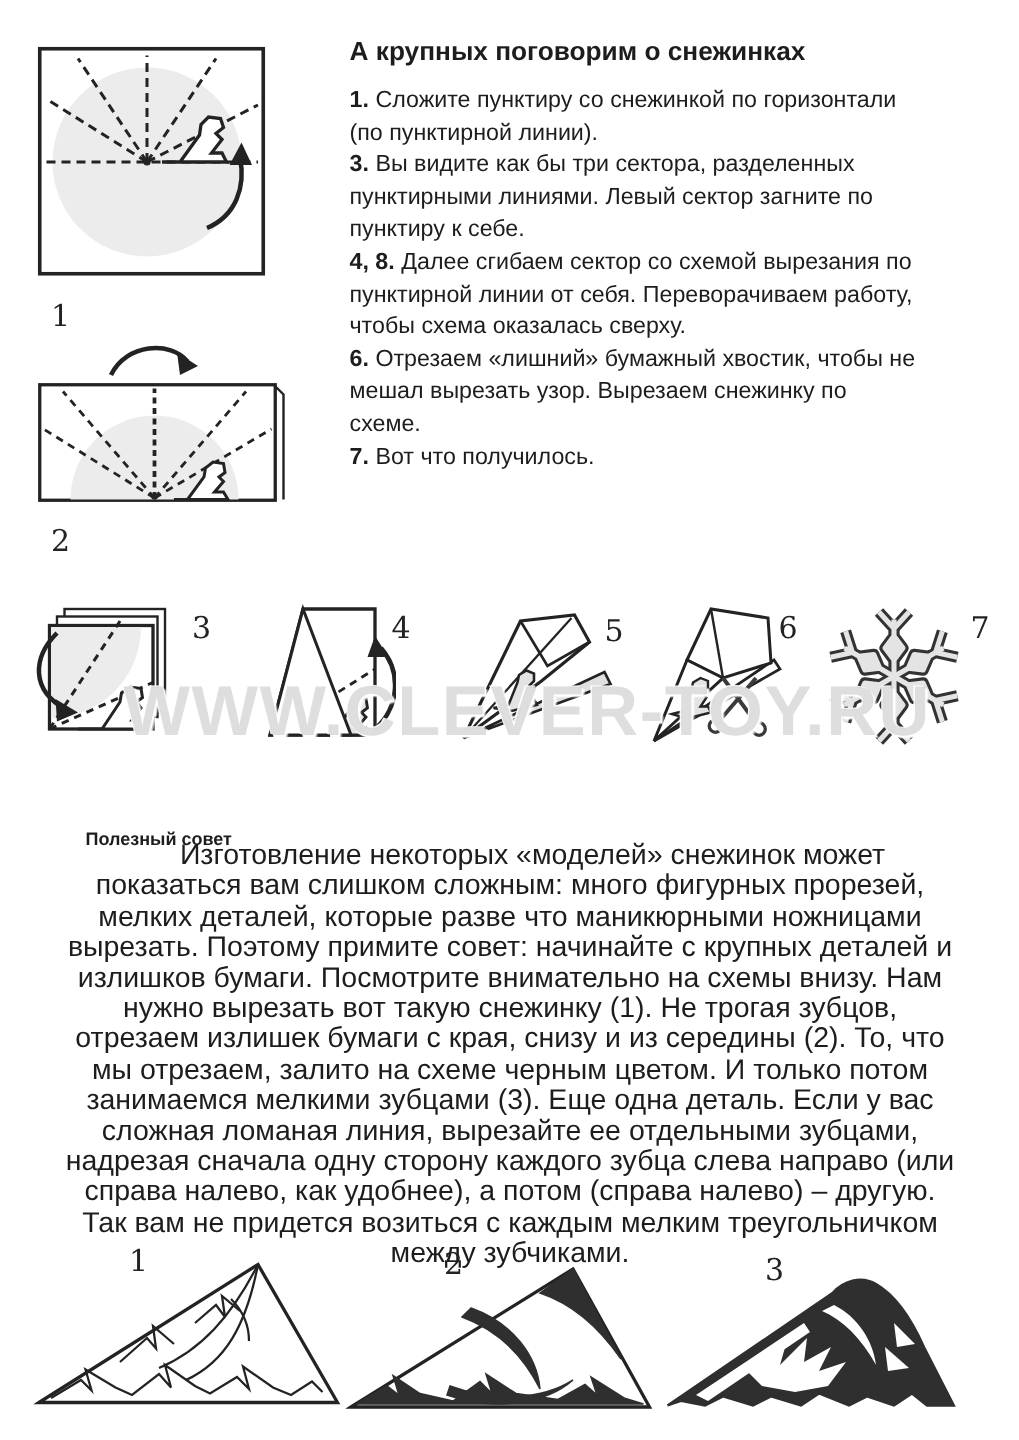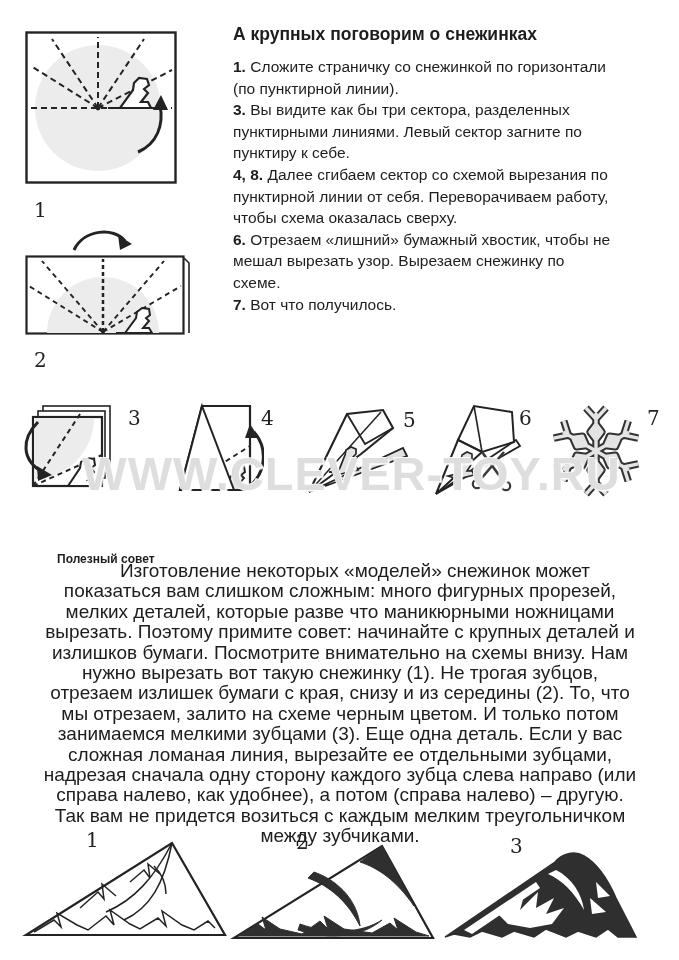--- a/index.html
+++ b/index.html
@@ -66,21 +66,21 @@
         <path d="M79,108 L157,62" stroke-width="1.9" stroke-dasharray="5 4"></path>
       </g>
       <circle cx="79" cy="107" r="2.2" fill="#232323"></circle>
       <path d="M92,109 L101,109 L112,94 L113,88 L118,84 L125,85 L126,91 L122,94 L125,97 L119,104 L125,104 L128,109 Z" fill="#ffffff" stroke="#232323" stroke-width="2"></path>
     </svg>
     <span class="figlabel" style="left:10px;top:124px;">2</span>
   </div>
 
   <div class="title">А крупных поговорим о снежинках</div>
   <div class="steps">
-    <p><b>1.</b> <span>Сложите страничку со снежинкой по горизонтали (по пунктирной линии).</span></p>
+    <p><b>1.</b> <span>Сложите пунктиру со снежинкой по горизонтали (по пунктирной линии).</span></p>
     <p><b>3.</b> <span>Вы видите как бы три сектора, разделенных пунктирными линиями. Левый сектор загните по пунктиру к себе.</span></p>
     <p><b>4, 8.</b> <span>Далее сгибаем сектор со схемой вырезания по пунктирной линии от себя. Переворачиваем работу, чтобы схема оказалась сверху.</span></p>
     <p><b>6.</b> <span>Отрезаем «лишний» бумажный хвостик, чтобы не мешал вырезать узор. Вырезаем снежинку по схеме.</span></p>
     <p><b>7.</b> <span>Вот что получилось.</span></p>
   </div>
 
   <div class="abs" style="left:22px;top:398px;width:126px;height:108px;">
     <svg width="100" height="104" viewBox="0 0 100 104">
       <rect x="21" y="8" width="67" height="67" fill="#fff" stroke="#232323" stroke-width="1.6"></rect>
       <rect x="16" y="13" width="67" height="67" fill="#fff" stroke="#232323" stroke-width="1.6"></rect>

